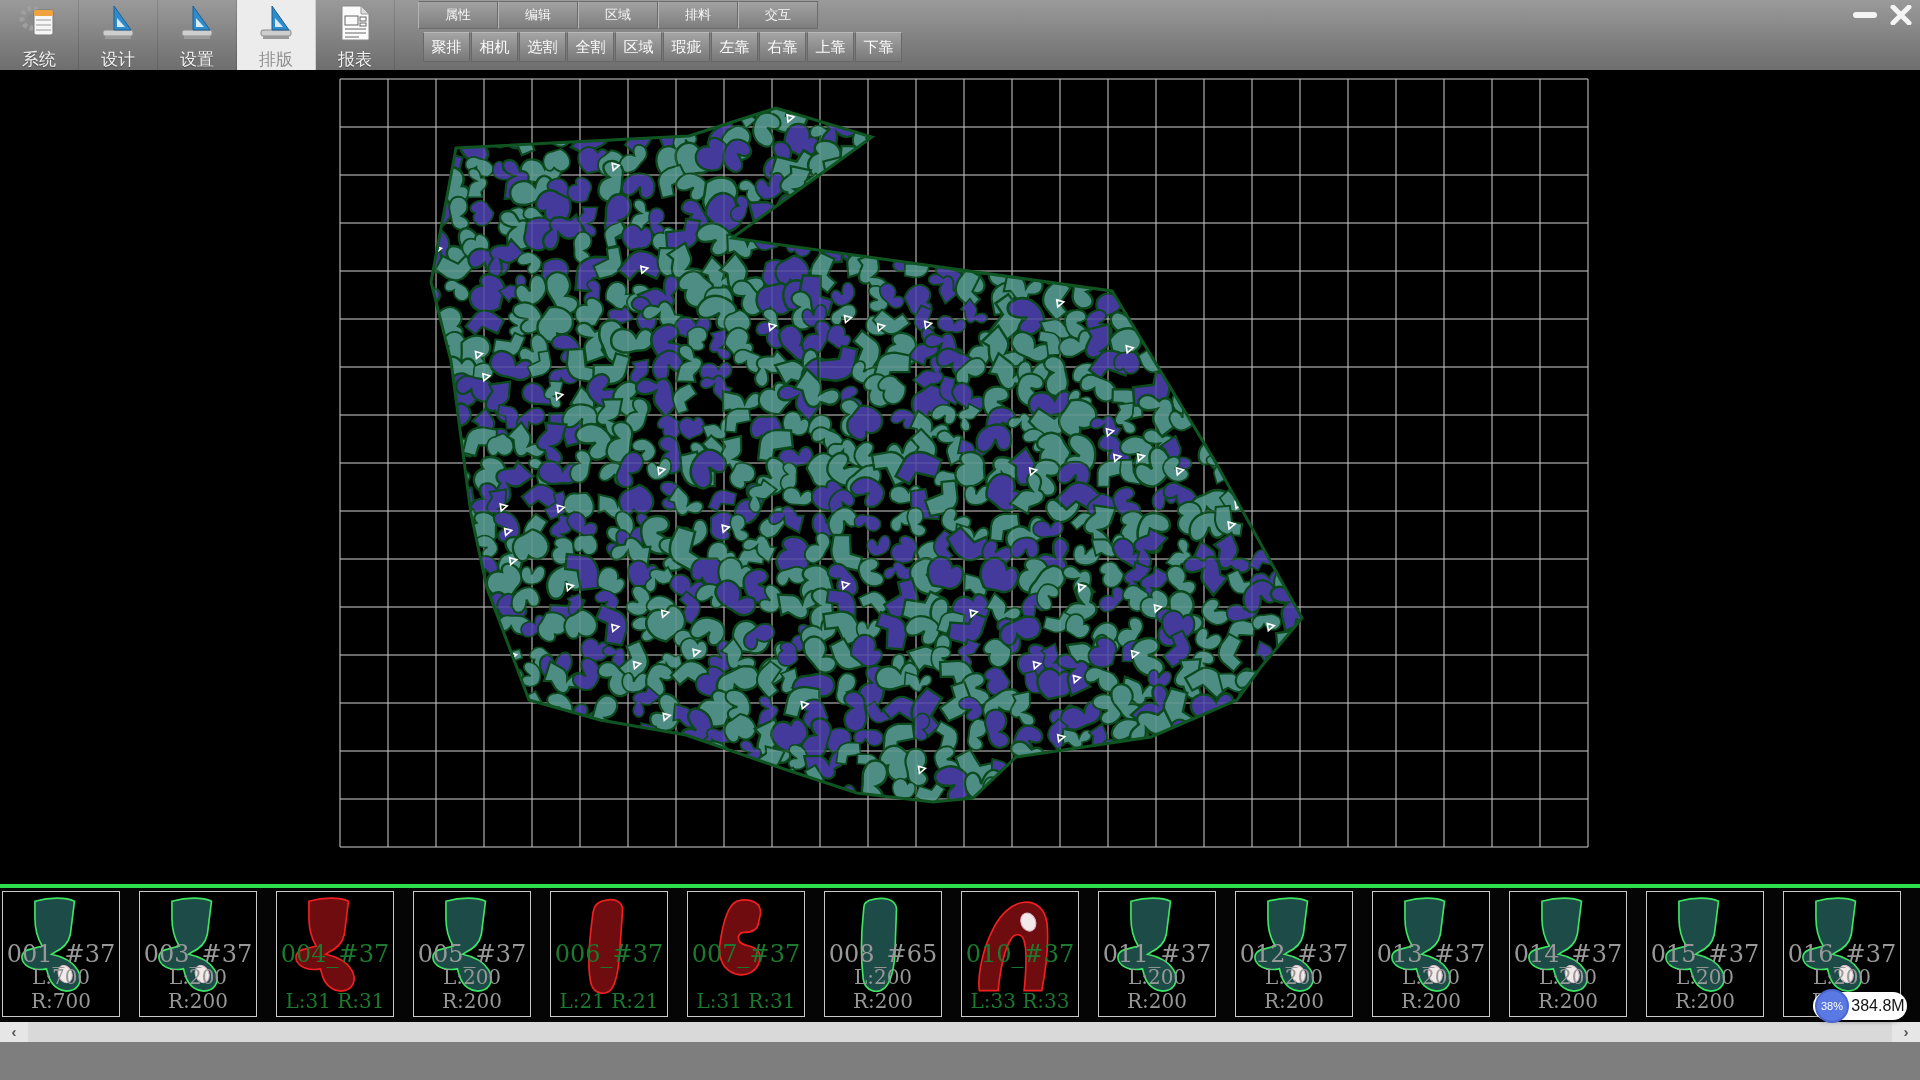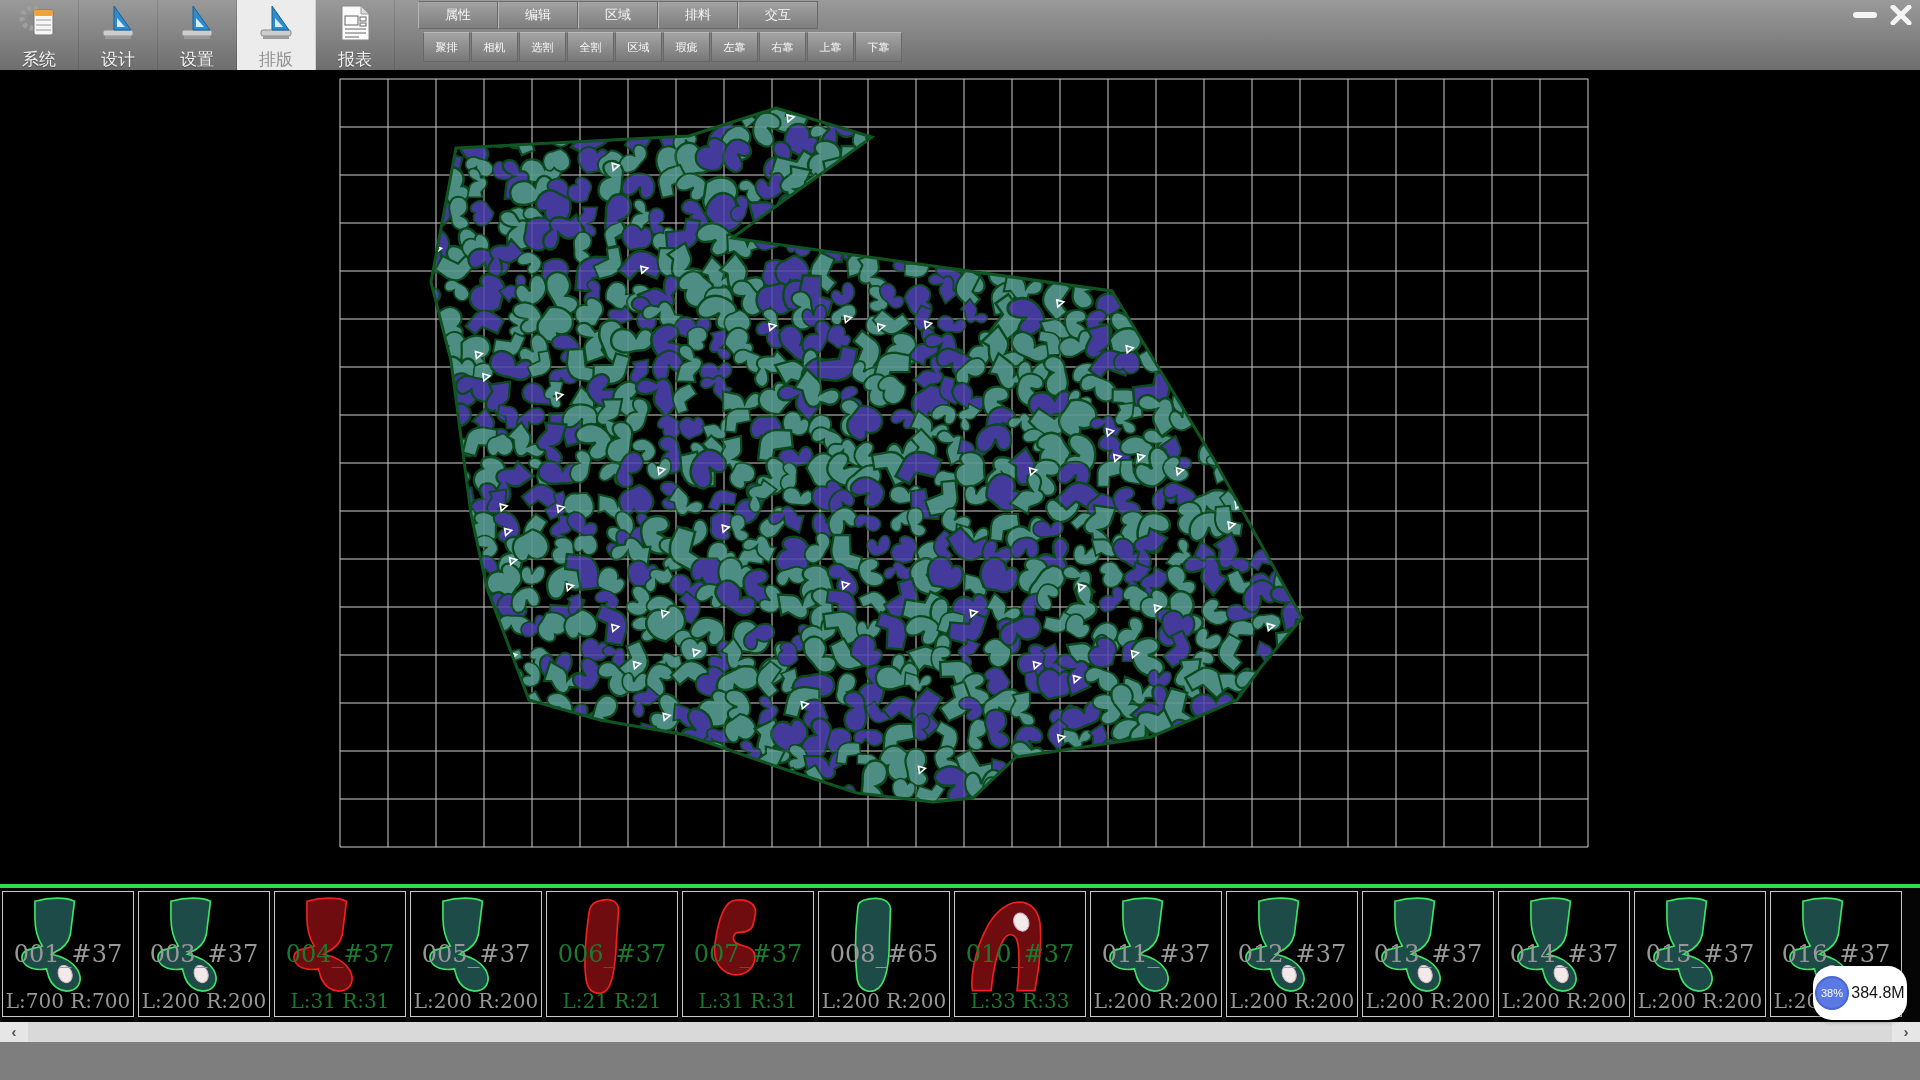--- a/index.html
+++ b/index.html
@@ -17,53 +17,53 @@
   .launch-btn.active { background:#ececec; }
   .launch-btn.active .lbl { color:#8f8f8f; text-shadow:none; }
   .menus { position:absolute; left:418px; top:1px; }
   .menu-row1 { display:flex; }
   .menu-row1 .mbtn { width:80px; height:28px; line-height:26px; text-align:center;
       background:linear-gradient(#a2a2a2,#7e7e7e); border:1px solid #6b6b6b; border-left:1px solid #b5b5b5;
       color:#f7f7f7; font-size:13px; cursor:pointer; }
   .menu-row2 { display:flex; margin-top:3px; margin-left:5px; }
   .menu-row2 .mbtn { width:47px; height:30px; line-height:28px; text-align:center; margin-right:1px;
       background:linear-gradient(#a4a4a4,#787878); border:1px solid #686868; border-top:1px solid #b8b8b8;
-      color:#fafafa; font-size:11px; cursor:pointer; }
+      color:#fafafa; font-size:15px; cursor:pointer; }
   .win-controls { position:absolute; right:4px; top:4px; display:flex; gap:6px; }
   .win-btn { width:30px; height:22px; display:flex; align-items:center; justify-content:center; cursor:pointer; }
   .win-btn svg { display:block; }
 
   
   .canvas { position:relative; width:1920px; height:814px; background:#000; }
   .canvas svg { position:absolute; left:0; top:0; }
 
   
   .thumbstrip { position:relative; width:1920px; height:138px; background:#050505; overflow:hidden; }
   .green-line { position:absolute; left:0; top:0; width:1920px; height:4px; background:#2be04c; }
   .cells { position:absolute; left:2px; top:7px; display:flex; }
-  .cell { position:relative; width:132px; height:126px; border:1px solid #c9c9c9; margin-right:4px;
+  .cell { position:relative; width:118px; height:126px; border:1px solid #c9c9c9; margin-right:19px;
           background:#000; flex:0 0 auto; cursor:pointer; }
   .cell svg { position:absolute; left:7px; top:3px; }
   .cell .tid { position:absolute; left:0; right:0; top:48px; text-align:center;
                font-family:"DejaVu Serif", serif; font-size:24px; letter-spacing:0; }
   .cell .tcnt { position:absolute; left:0; right:0; bottom:3px; text-align:center;
                 font-family:"DejaVu Serif", serif; font-size:20px; }
   .txt-gray { color:#989898; }
   .txt-green { color:#1c7a2f; }
 
   
   .hscroll { position:relative; width:1920px; height:20px; background:#d4d4d4; }
   .hs-btn { position:absolute; top:0; width:28px; height:20px; background:#e6e6e6;
             color:#555; font-size:15px; font-weight:bold; text-align:center; line-height:19px; cursor:pointer; }
   .hs-left { left:0; }  .hs-right { right:0; }
   .hs-track { position:absolute; left:28px; right:28px; top:0; height:20px; background:#d9d9d9; }
   .statusbar { width:1920px; height:38px; background:#7e7e7e; }
 
   
-  .badge { position:absolute; right:13px; bottom:60px; width:94px; height:54px; background:#fff;
+  .badge { position:absolute; right:13px; bottom:60px; width:94px; height:28px; background:#fff;
            border-radius:19px; box-shadow:0 1px 5px rgba(0,0,0,.45); display:flex; align-items:center;
            z-index:50; cursor:pointer; }
   .badge .pct { width:34px; height:34px; margin-left:2px; border-radius:50%;
                 background:#5b79e3; border:2px solid #4a66d0; color:#fff; font-size:11px;
                 display:flex; align-items:center; justify-content:center; }
   .badge .sz { flex:1; text-align:center; color:#141414; font-size:16px; }
 </style>
 </head>
 <body>
 

